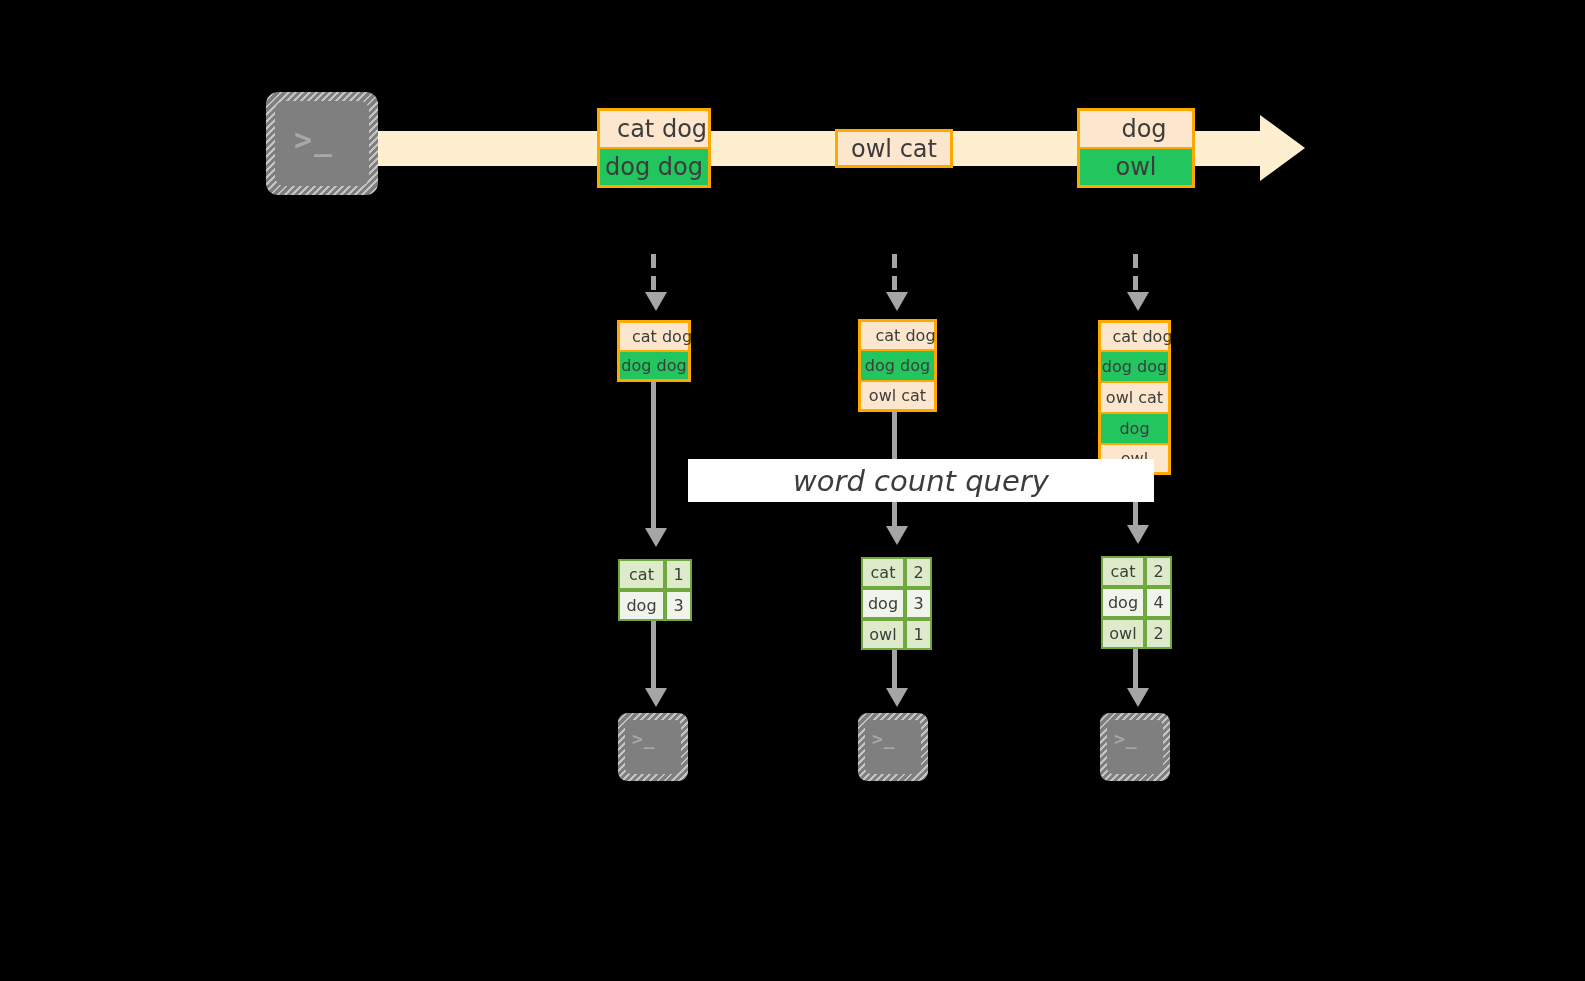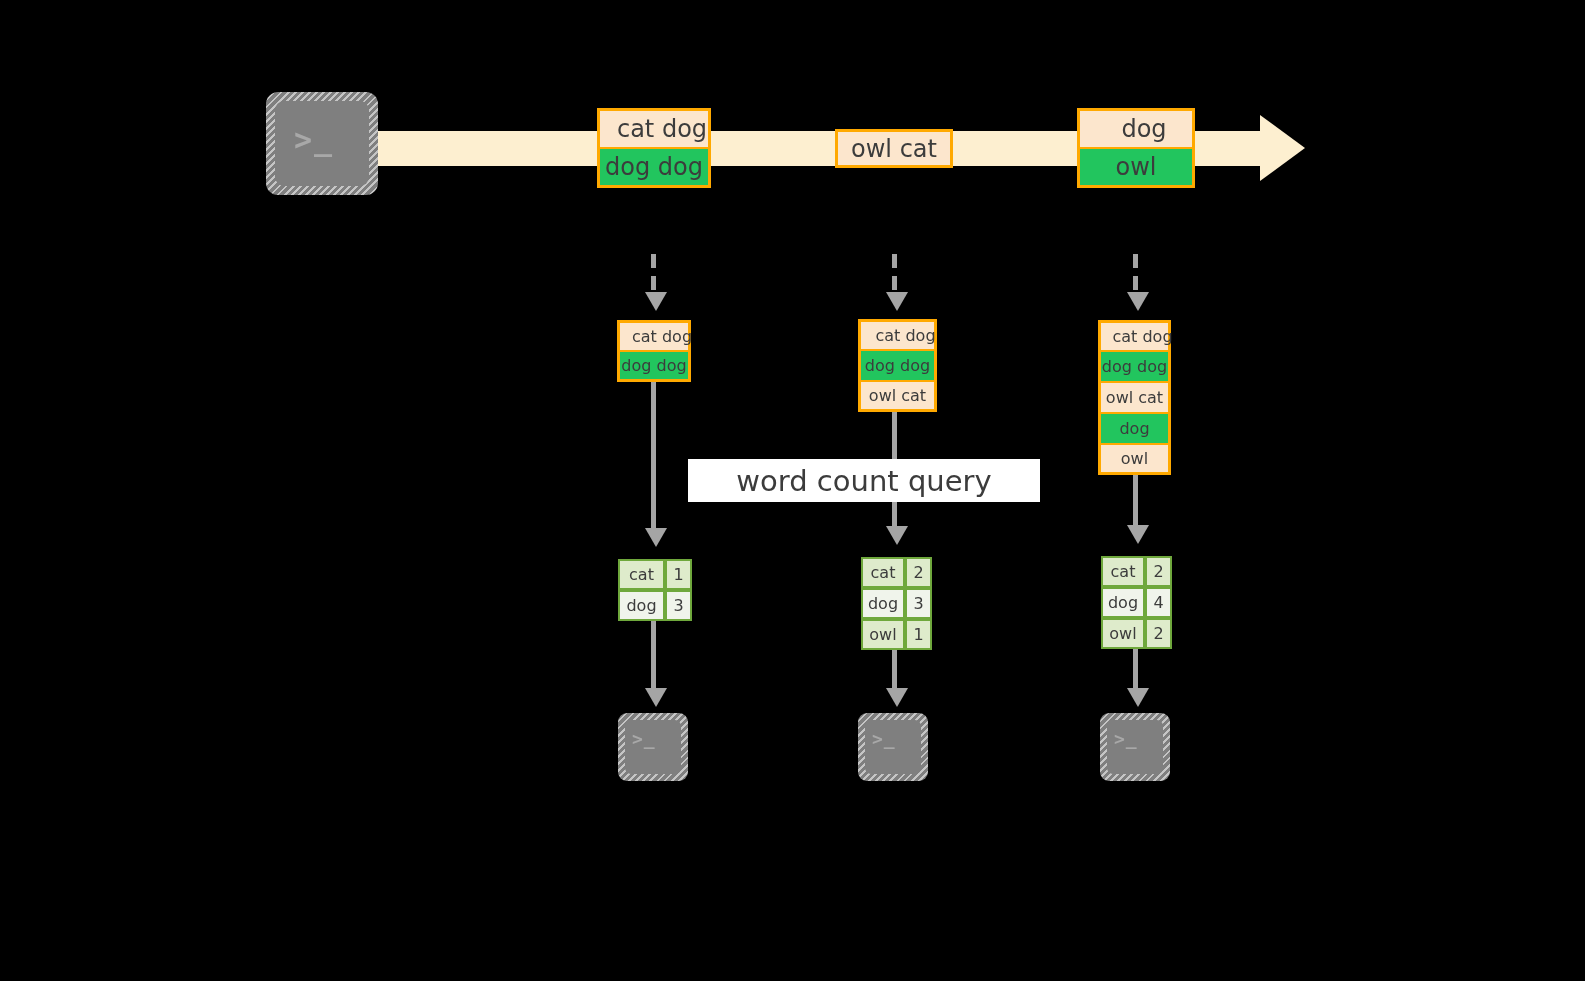--- a/index.html
+++ b/index.html
@@ -195,15 +195,15 @@
   <div class="gcell" style="left:1145px;top:618px;width:27px;height:31px;font-size:16px;">2</div>
 
   <div class="vline" style="left:1133px;top:649px;height:43px;"></div>
   <div class="vhead" style="left:1127px;top:688px;"></div>
 
   <div class="terminal small" style="left:1100px;top:713px;width:70px;height:68px;">
     <div class="plate"></div>
     <span class="prompt" style="left:14px;top:17px;font-size:18px;letter-spacing:1px;">&gt;_</span>
   </div>
 
-  <div class="querylabel" style="left:688px;top:459px;width:352px;height:43px;font-size:29px;">word count query</div>
+  <div class="querylabel" style="left:688px;top:459px;width:466px;height:43px;font-size:29px;font-style:italic;">word count query</div>
 
 </div>
 
 </body></html>

